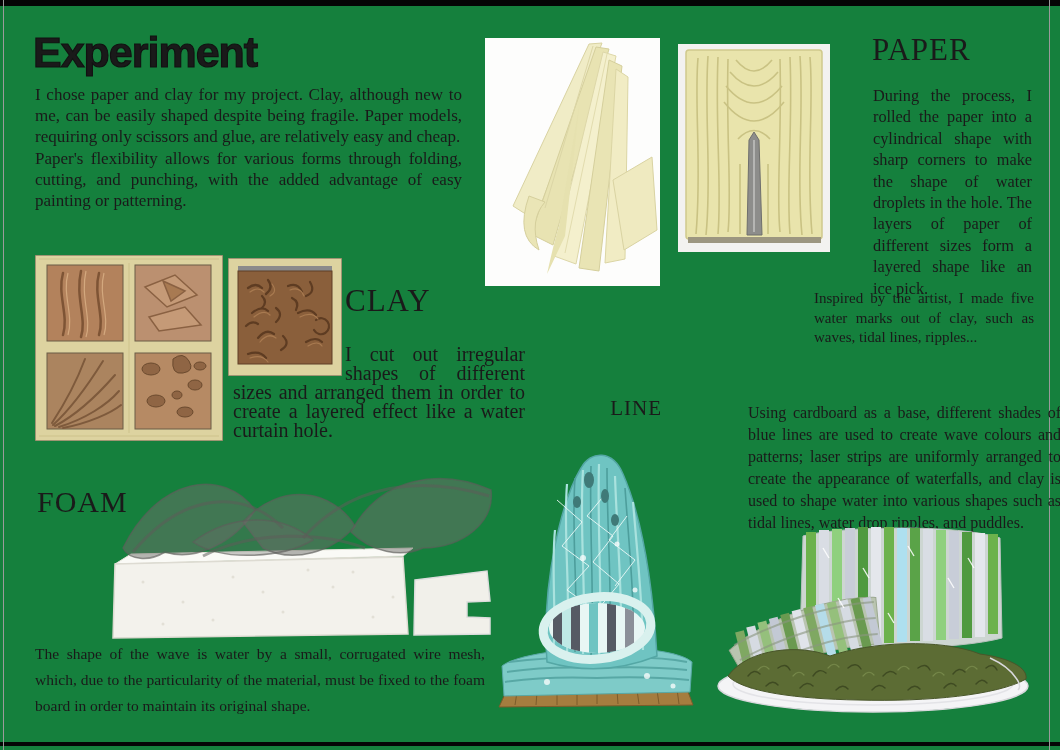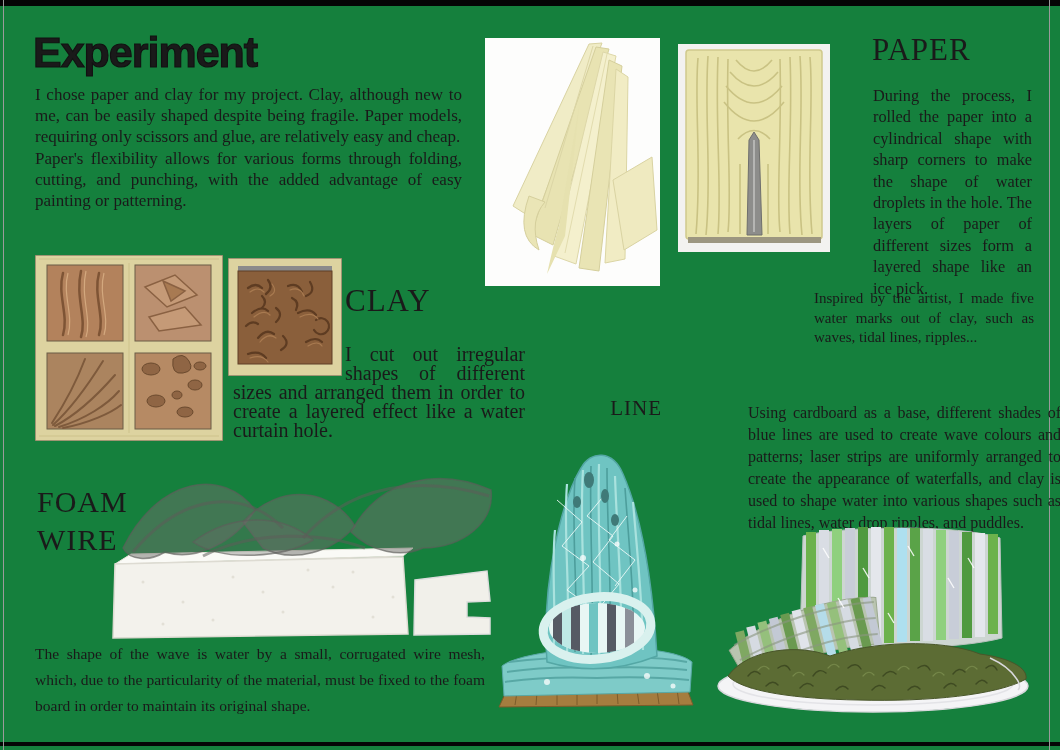--- a/index.html
+++ b/index.html
@@ -167,21 +167,20 @@
   <div class="abs h-serif clay-h">CLAY</div>
   <div class="abs body-text clay-b">
     <span class="wrap-spacer"></span>
     <p>I cut out irregular shapes of different sizes and arranged them in order to create a layered effect like a water curtain hole.</p>
   </div>
 
   <div class="abs h-serif line-h">LINE</div>
 
   <div class="abs foam-h">
     <div>FOAM</div>
-    <div>WIRE</div>
   </div>
 
   <svg class="abs photo" style="left:103px;top:452px;" width="392" height="192" viewBox="0 0 392 192">
     <polygon points="12,112 300,104 310,96 28,102" fill="#fafaf6" stroke="#e4e2d8" stroke-width="1"></polygon>
     <path d="M12,112 L300,105 L305,182 L10,186 Z" stroke="#dddbd2" stroke-width="1.5" fill="#f3f2ec"></path>
     <path d="M312,128 L384,119 L387,149 L364,150 L364,165 L387,166 L387,182 L311,183 Z" fill="#f1f0ea" stroke="#ddd" stroke-width="1.5"></path>
     <g fill="#e2e0d6">
       <circle cx="40" cy="130" r="1.5"></circle>
         <circle cx="80" cy="150" r="1.5"></circle>
         <circle cx="130" cy="125" r="1.5"></circle>

